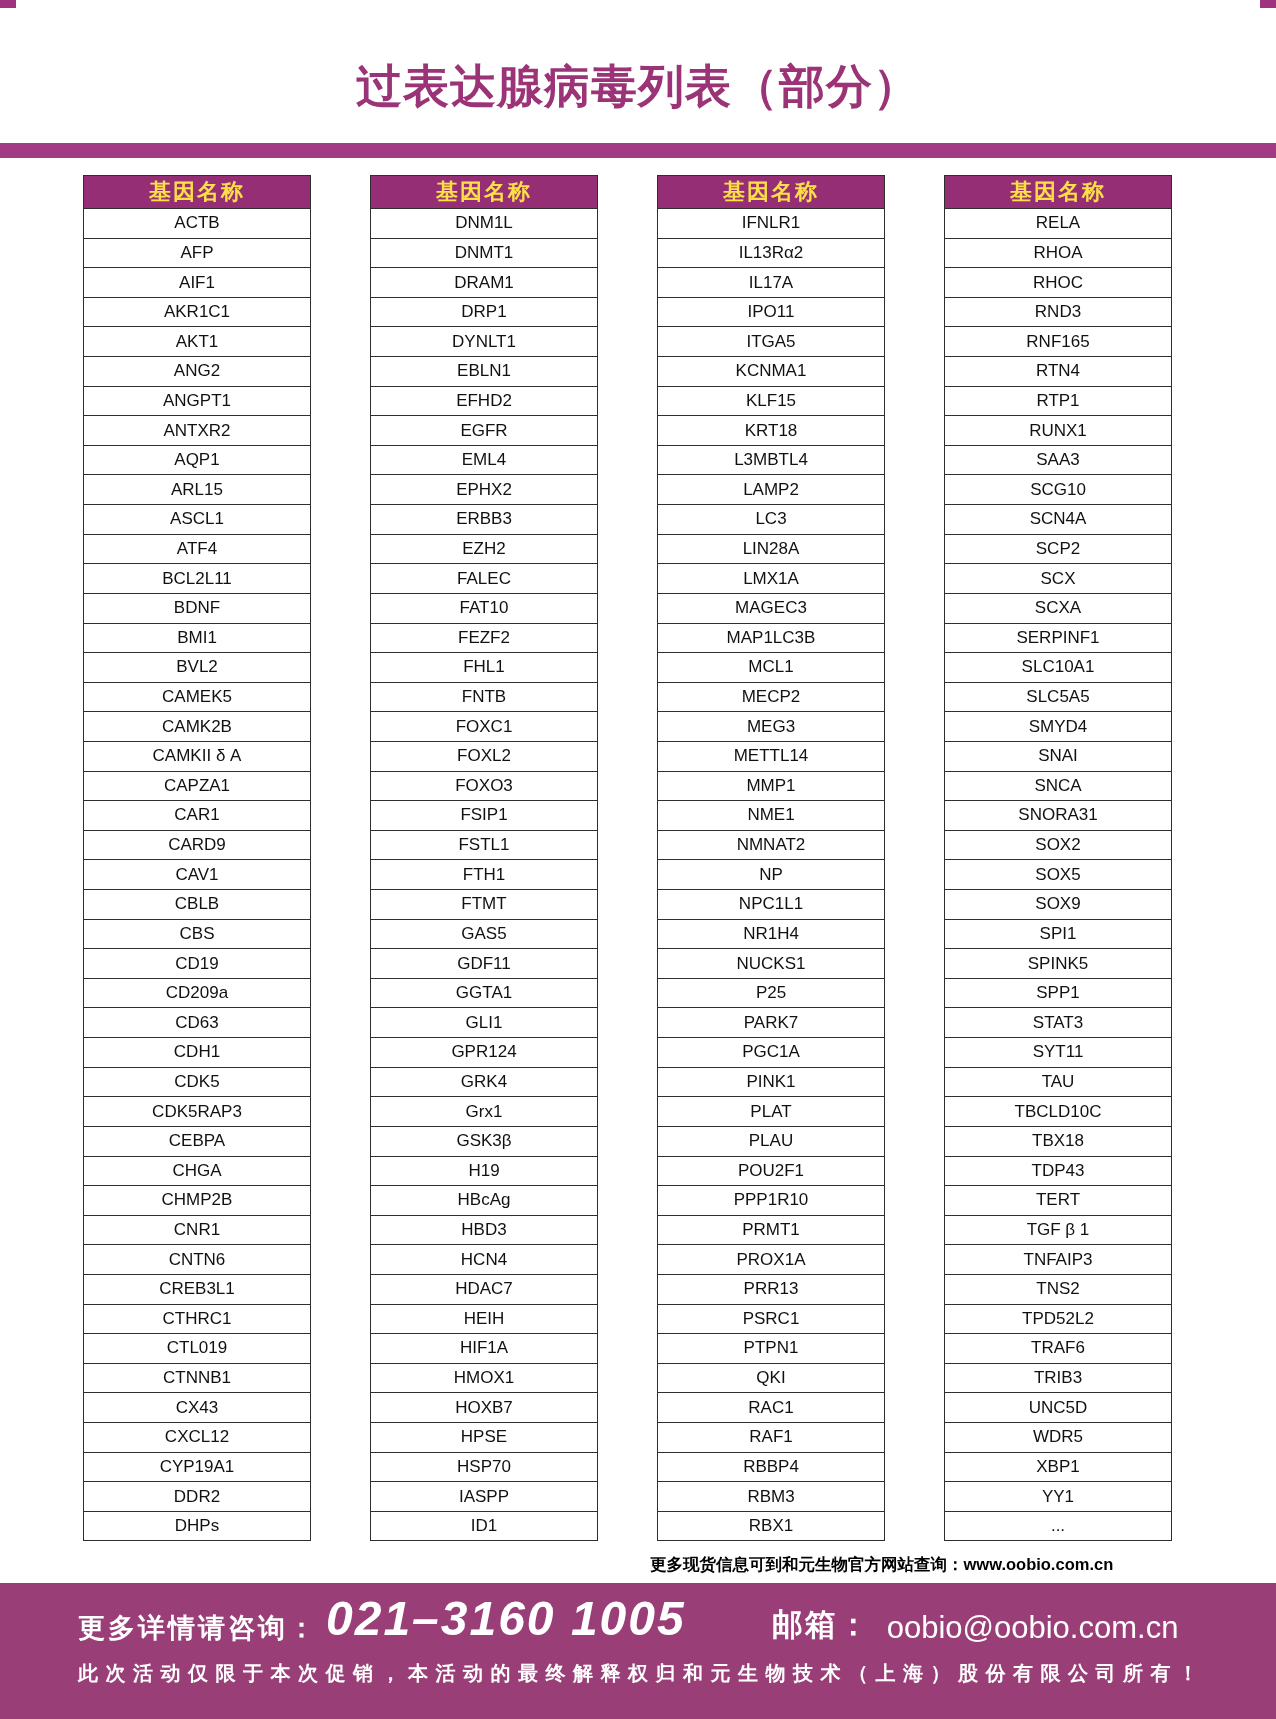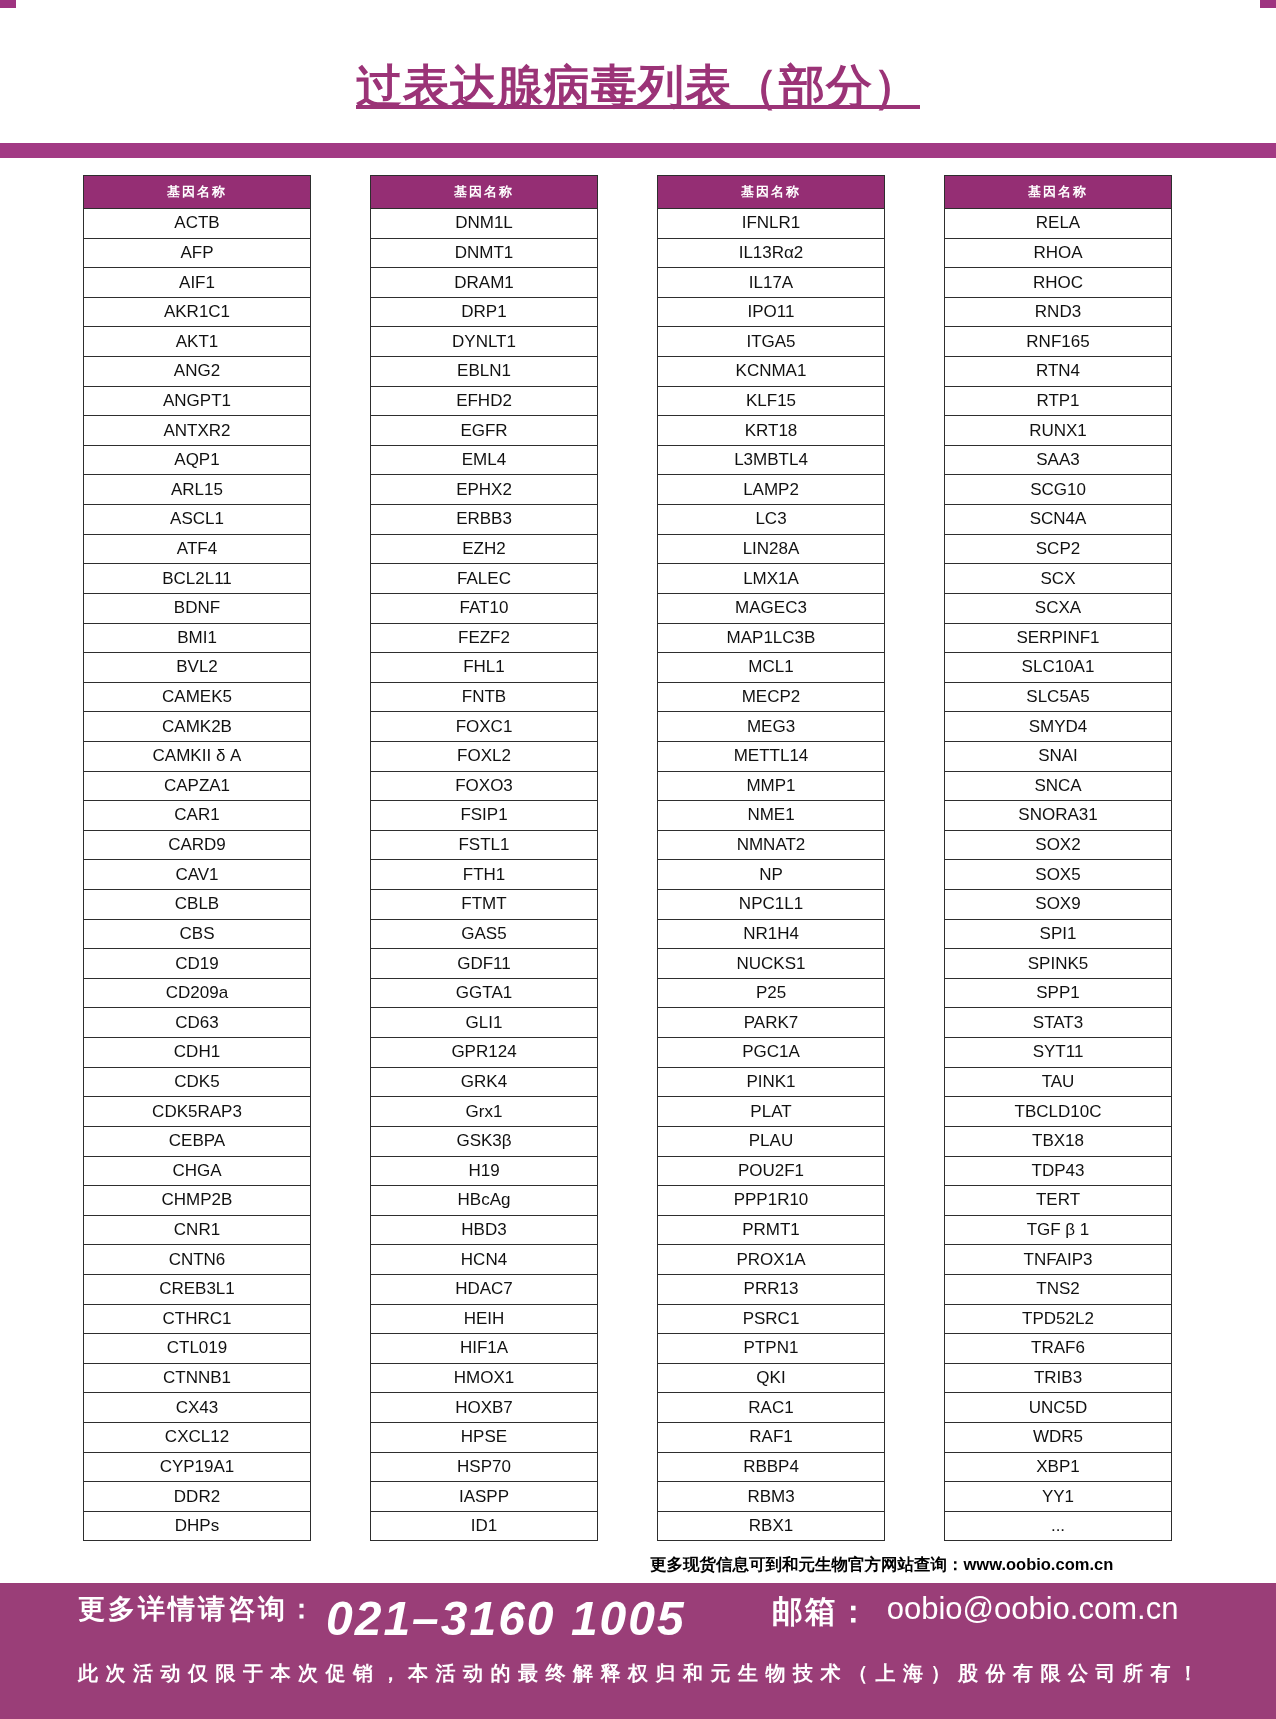--- a/index.html
+++ b/index.html
@@ -6,48 +6,48 @@
   html,body { background:#ffffff; }
   .page {
     position:relative; width:1276px; height:1719px; background:#ffffff;
     font-family:"Liberation Sans","DejaVu Sans",sans-serif; overflow:hidden;
   }
   .corner { position:absolute; top:0; width:16px; height:8px; background:#9e3480; }
   .corner.left { left:0; }
   .corner.right { right:0; }
   .title {
     position:absolute; top:56px; left:0; width:100%; text-align:center;
-    font-size:46px; font-weight:bold; color:#9b3377; letter-spacing:1px;text-decoration:underline;
+    font-size:46px; font-weight:bold; color:#9b3377; letter-spacing:1px;
   }
   .title-bar { position:absolute; top:143px; left:0; width:1276px; height:15px; background:#a23a84; }
   .columns {
     position:absolute; left:83px; top:175px; width:1089px;
     display:grid; grid-template-columns:repeat(4,228px); column-gap:59px;
   }
   .gene-column { border:1.6px solid #2e2e2e; background:#fff; }
   .col-header {
-    height:32px; background:#952e74; color:#ffffff; font-weight:bold;
-    font-size:13px; letter-spacing:2px;
+    height:32px; background:#952e74; color:#fde047; font-weight:bold;
+    font-size:22px; letter-spacing:2px;
     display:flex; align-items:center; justify-content:center;
   }
   .col-body { display:flex; flex-direction:column;justify-content:flex-end; }
   .cell {
     height:29.62px; border-top:1.6px solid #2e2e2e;
     display:flex; align-items:center; justify-content:center;
     font-size:17px; color:#111111; white-space:nowrap;
   }
   .stock-note {
     position:absolute; left:650px; top:1554px;
     font-size:16.5px; font-weight:bold; color:#000;
   }
   .footer {
     position:absolute; left:0; top:1583px; width:1276px; height:136px;
     background:#9a3e78; color:#ffffff;
   }
-  .footer-line1 { position:absolute; left:78px; top:8px; display:flex; align-items:flex-start; white-space:nowrap; }
+  .footer-line1 { position:absolute; left:78px; top:8px; display:flex; align-items:flex-end; white-space:nowrap; }
   .contact-label { font-size:27px; font-weight:bold; letter-spacing:3px; }
   .phone { font-size:48px; font-weight:bold; margin-left:8px; letter-spacing:2px;font-style:italic; }
   .email-label { font-size:31px; font-weight:bold; margin-left:86px; letter-spacing:2px; }
   .email { font-size:31px; margin-left:16px; }
   .footer-line2 {
     position:absolute; left:78px; top:77px;
     font-size:20px; font-weight:bold; letter-spacing:7.5px; white-space:nowrap;
   }
 </style>
 </head>

